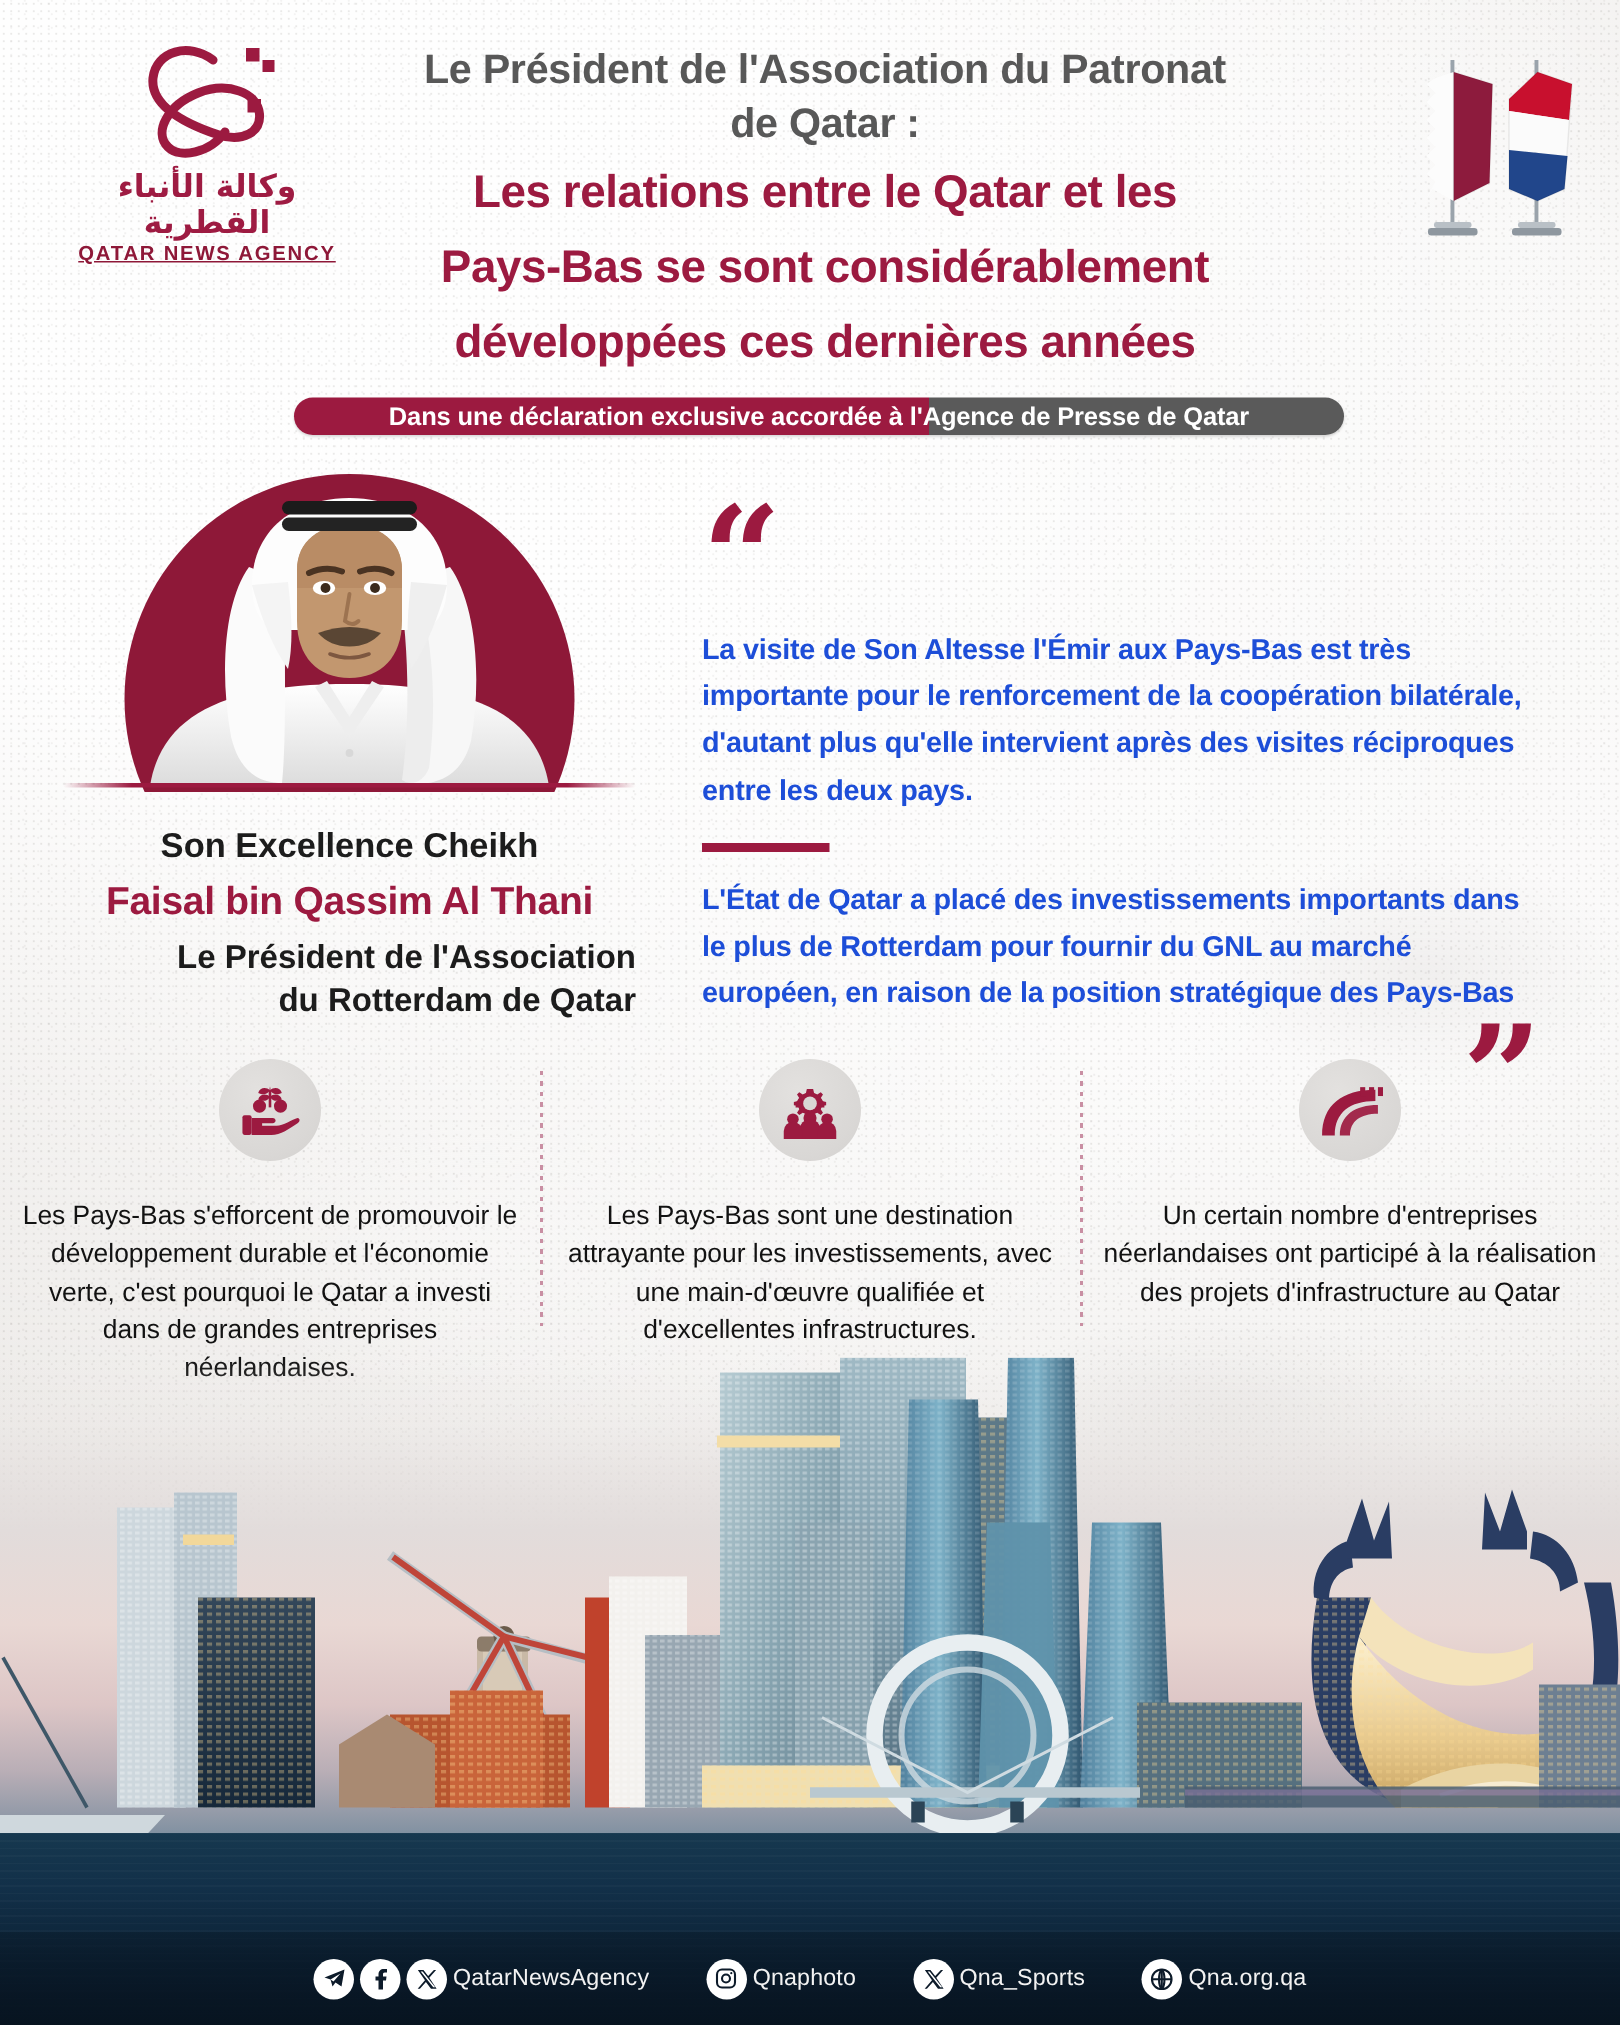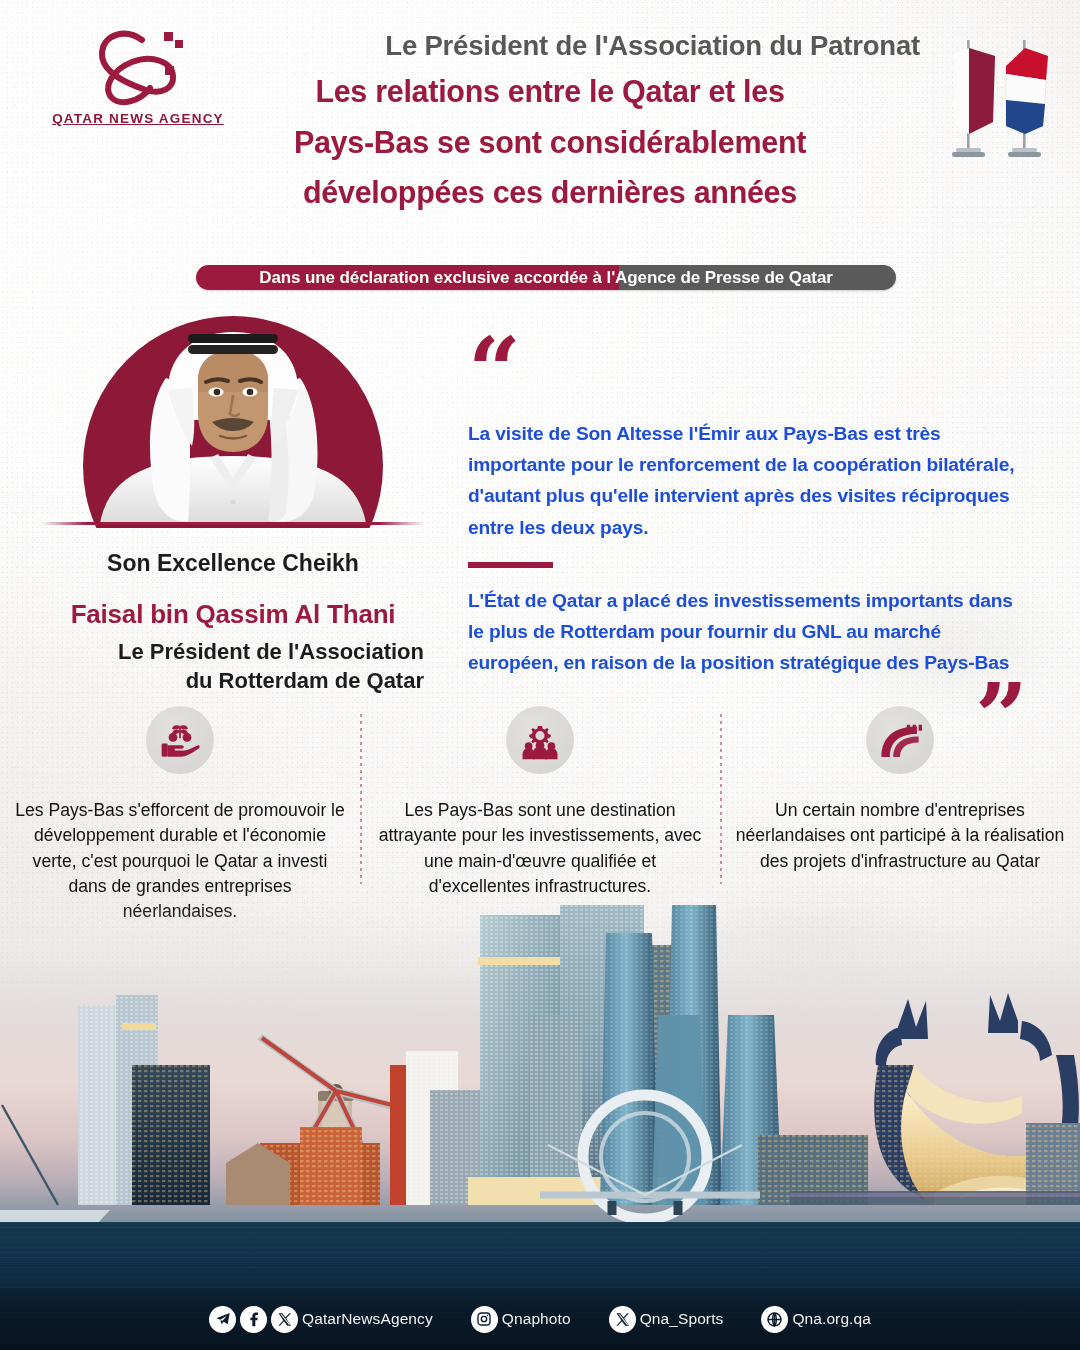--- a/index.html
+++ b/index.html
@@ -42,21 +42,21 @@
   
   .logo-wrap{ position:absolute; left:48px; top:26px; width:180px; }
   .logo-mark{ display:block; margin:0 auto; }
   .logo-ar{ text-align:center; font-size:21px; color:#9e1b42; font-weight:bold; letter-spacing:.5px; margin-top:2px;
             font-family:"DejaVu Sans", sans-serif; direction:rtl; }
   .logo-en{ text-align:center; font-size:13.5px; color:#8e1838; font-weight:bold; letter-spacing:1.2px; margin-top:1px;text-decoration:underline; }
 
   .flags{ position:absolute; right:22px; top:22px; }
 
   .head-txt{ position:absolute; left:180px; top:28px; width:740px; text-align:center; }
-  .kicker{ font-size:27.5px; line-height:1.32; color:#585858; font-weight:bold; letter-spacing:-.2px;text-align:right; }
+  .kicker{ font-size:27.5px; line-height:1.32; color:#585858; font-weight:bold; letter-spacing:-.2px; }
   .headline{ font-size:30.5px; line-height:1.52; color:#9c1a40; font-weight:bold; letter-spacing:-.3px; margin-top:4px;
              text-shadow:0 1px 1px rgba(255,255,255,.6); }
 
   .ribbon{
     position:absolute; left:196px; top:265px; width:700px; height:25px;
     border-radius:17px; overflow:hidden;
     background:linear-gradient(90deg,#9c1a40 0 60.5%, #5a5a5a 60.5% 100%);
     box-shadow:0 1px 2px rgba(0,0,0,.18);
     display:flex; align-items:center; justify-content:center;
   }
@@ -72,21 +72,21 @@
     width:300px; height:300px; border-radius:50%;
     background:#8e1838;
   }
   .portrait-clip{ position:absolute; inset:0; overflow:hidden; }
   .under-rule{
     position:absolute; left:0; top:206px; width:382px; height:3px;
     background:linear-gradient(90deg,rgba(156,26,64,0) 0%,#9c1a40 12%,#9c1a40 88%,rgba(156,26,64,0) 100%);
     border-radius:2px;
   }
   .p-line1{ text-align:center; font-size:23px; font-weight:bold; color:#1c1c1c; margin-top:22px; }
-  .p-line2{ text-align:center; font-size:26px; font-weight:bold; color:#9c1a40; margin-top:22px; letter-spacing:-.2px; }
+  .p-line2{ text-align:center; font-size:26px; font-weight:bold; color:#9c1a40; margin-top:8px; letter-spacing:-.2px; }
   .p-line3{ text-align:right; font-size:22px; font-weight:bold; color:#1c1c1c; margin-top:7px; line-height:1.32; }
 
   
   .quote{ position:absolute; left:468px; top:338px; width:560px; }
   .q-open, .q-close{ color:#9c1a40; font-family:"DejaVu Serif", serif; line-height:.72; }
   .q-open{ font-size:92px; font-weight:bold; }
   .q-close{ font-size:92px; font-weight:bold; text-align:right; display:block; margin-top:6px; }
   .q-par{ font-size:19.2px; line-height:1.62; color:#1d4ed8; font-weight:bold; letter-spacing:-.15px; }
   .q-rule{ width:85px; height:6px; background:#9c1a40; margin:19px 0 17px 0; }
 
@@ -142,20 +142,21 @@
 
 <div class="logo-wrap">
   <svg class="logo-mark" width="120" height="84" viewBox="0 0 120 84">
     <g fill="none" stroke="#9c1a40" stroke-width="6" stroke-linecap="round">
       <path d="M64 14 C48 2, 26 8, 24 26 C22 46, 50 58, 68 64 C84 69, 96 62, 95 50 C94 36, 74 28, 54 36 C34 44, 24 62, 34 72 C42 80, 62 76, 72 62"></path>
     </g>
     <rect x="86" y="6" width="9" height="9" fill="#9c1a40"></rect>
     <rect x="97" y="14" width="8" height="8" fill="#9c1a40"></rect>
     <rect x="87" y="40" width="9" height="9" fill="#9c1a40"></rect>
   </svg>
+  <div class="logo-ar">وكالة الأنباء القطرية</div>
   <div class="logo-en">QATAR NEWS AGENCY</div>
 </div>
 
 <div class="flags">
   <svg width="120" height="145" viewBox="0 0 120 145">
 
     <g>
       <rect x="29" y="18" width="2.6" height="108" fill="#9aa3ab"></rect>
       <rect x="18" y="126" width="25" height="4" rx="1.6" fill="#b9c0c6"></rect>
       <rect x="14" y="130" width="33" height="5" rx="2.2" fill="#8e979f"></rect>
@@ -171,20 +172,21 @@
       <path d="M87 26 L110 34 L108 58 L68 52 L68 44 Z" fill="#c8102e"></path>
       <path d="M68 52 L108 58 L107 82 L68 78 Z" fill="#fbfbfb"></path>
       <path d="M68 78 L107 82 L105 104 L87 112 L68 104 Z" fill="#21468b"></path>
       <path d="M87 26 L110 34 L105 104 L87 112 L68 104 L68 44 Z" fill="none" stroke="rgba(0,0,0,.07)" stroke-width="1"></path>
     </g>
   </svg>
 </div>
 
 <div class="head-txt">
   <div class="kicker">Le Président de l'Association du Patronat</div>
+  <div class="kicker">de Qatar :</div>
   <div class="headline">Les relations entre le Qatar et les</div>
   <div class="headline">Pays-Bas se sont considérablement</div>
   <div class="headline">développées ces dernières années</div>
 </div>
 
 <div class="ribbon">
   <span>Dans une déclaration exclusive accordée à l'Agence de Presse de Qatar</span>
 </div>
 
 <div class="portrait-block">

